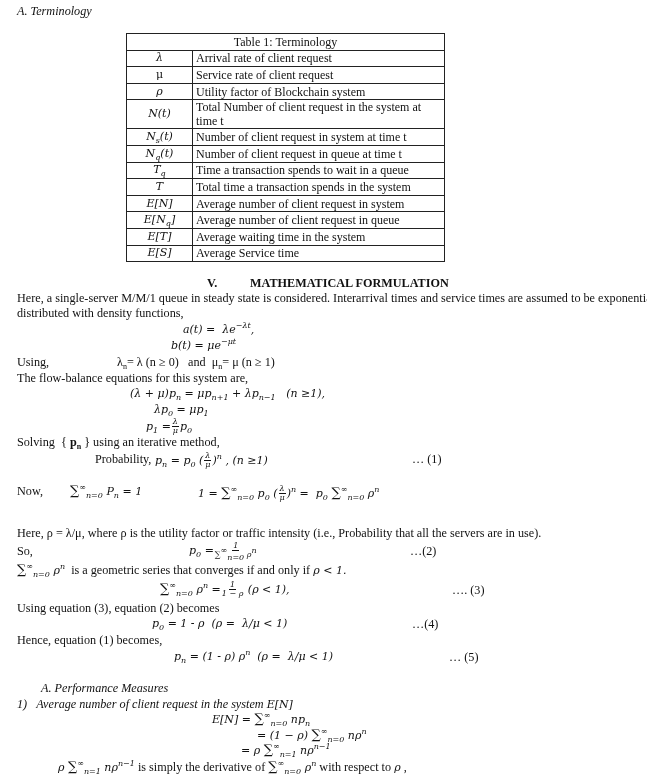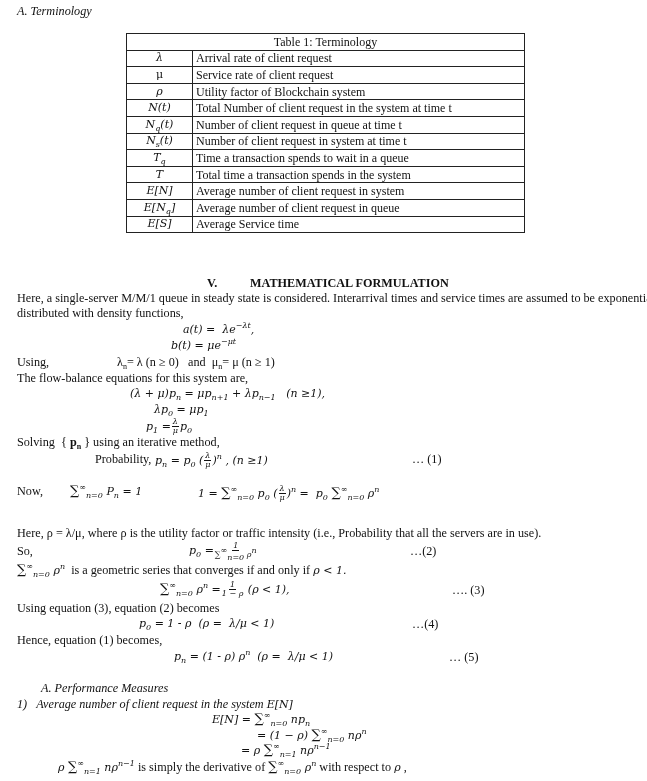--- a/index.html
+++ b/index.html
@@ -7,21 +7,21 @@
          font-family:"Liberation Serif", "DejaVu Serif", serif; color:#111; font-size:12.2px; }
   .abs { position:absolute; white-space:nowrap; line-height:14px; }
   .it { font-style:italic; }
   .b { font-weight:bold; }
   .m { font-family:"DejaVu Serif", "Liberation Serif", serif; font-style:italic; font-size:11px; }
   sub, sup { font-size:8px; line-height:0; }
   .frac { display:inline-flex; flex-direction:column; align-items:center; vertical-align:middle; font-size:8px; line-height:8px; margin:0 1px; }
   .frac .num { border-bottom:0.8px solid #111; padding:0 1px; }
   .sig { font-size:13px; font-style:normal; }
 
-  table.term { position:absolute; left:126px; top:33px; width:399px; border-collapse:collapse; font-size:12px; }
+  table.term { position:absolute; left:126px; top:33px; width:319px; border-collapse:collapse; font-size:12px; }
   table.term td { border:1px solid #222; height:15.6px; padding:0 3px; line-height:14px; }
   table.term td.sym { width:59px; text-align:center; font-family:"DejaVu Serif", serif; font-style:italic; font-size:11px; }
   table.term td.cap { text-align:center; }
 </style>
 </head>
 <body>
 
 <div class="abs it" style="left:17px; top:4px;">A.   Terminology</div>
 
 <table class="term">
@@ -39,42 +39,46 @@
   </tr>
   <tr>
     <td class="sym">ρ</td>
     <td>Utility factor of Blockchain system</td>
   </tr>
   <tr>
     <td class="sym">N(t)</td>
     <td><span>Total Number of client request in the system at time t</span></td>
   </tr>
   <tr>
+    <td class="sym">N<sub>s</sub>(t)</td>
+    <td>Number of client request in system at time t</td>
+  </tr>
+  <tr>
     <td class="sym">N<sub>q</sub>(t)</td>
     <td>Number of client request in queue at time t</td>
-  </tr>
-  <tr>
-    <td class="sym">N<sub>s</sub>(t)</td>
-    <td>Number of client request in system at time t</td>
   </tr>
   <tr>
     <td class="sym">T<sub>q</sub></td>
     <td>Time a transaction spends to wait in a queue</td>
   </tr>
   <tr>
     <td class="sym">T</td>
     <td>Total time a transaction spends in the system</td>
   </tr>
   <tr>
     <td class="sym">E[N]</td>
     <td>Average number of client request in system</td>
   </tr>
   <tr>
     <td class="sym">E[N<sub>q</sub>]</td>
     <td>Average number of client request in queue</td>
+  </tr>
+  <tr>
+    <td class="sym">E[T]</td>
+    <td>Average waiting time in the system</td>
   </tr>
   <tr>
     <td class="sym">E[S]</td>
     <td>Average Service time</td>
   </tr>
 </tbody>
   </table>
 
 <div class="abs b" style="left:207px; top:276px;">V.</div>
 <div class="abs b" style="left:250px; top:276px;">MATHEMATICAL FORMULATION</div>
@@ -123,21 +127,21 @@
 
 <div class="abs" style="left:17px; top:563px;"><span class="m"><span class="sig">∑</span><sup>∞</sup><sub>n=0</sub> ρ<sup>n</sup></span>&nbsp; is a geometric series that converges if and only if <span class="m">ρ &lt; 1.</span></div>
 
 <div class="abs m" style="left:160px; top:581px;"><span class="sig">∑</span><sup>∞</sup><sub>n=0</sub> ρ<sup>n</sup> =<span class="frac">
       <span class="num">1</span>
       <span>1 − ρ</span>
     </span> (ρ &lt; 1),</div>
 <div class="abs" style="left:452px; top:583px;">…. (3)</div>
 
 <div class="abs" style="left:17px; top:601px;">Using equation (3), equation (2) becomes</div>
-<div class="abs m" style="left:139px; top:617px;">p<sub>0</sub> = 1 - ρ &nbsp;(ρ = &nbsp;λ/μ &lt; 1)</div>
+<div class="abs m" style="left:152px; top:617px;">p<sub>0</sub> = 1 - ρ &nbsp;(ρ = &nbsp;λ/μ &lt; 1)</div>
 <div class="abs" style="left:412px; top:617px;">…(4)</div>
 
 <div class="abs" style="left:17px; top:633px;">Hence, equation (1) becomes,</div>
 <div class="abs m" style="left:174px; top:650px;">p<sub>n</sub> = (1 - ρ) ρ<sup>n</sup> &nbsp;(ρ = &nbsp;λ/μ &lt; 1)</div>
 <div class="abs" style="left:449px; top:650px;">… (5)</div>
 
 <div class="abs it" style="left:17px; top:681px;margin-left:24px;">A.   Performance Measures</div>
 <div class="abs it" style="left:17px; top:697px;">1) &nbsp;&nbsp;Average number of client request in the system <span class="m">E[N]</span></div>
 
 <div class="abs m" style="left:212px; top:712px;">E[N] = <span class="sig">∑</span><sup>∞</sup><sub>n=0</sub> np<sub>n</sub></div>

